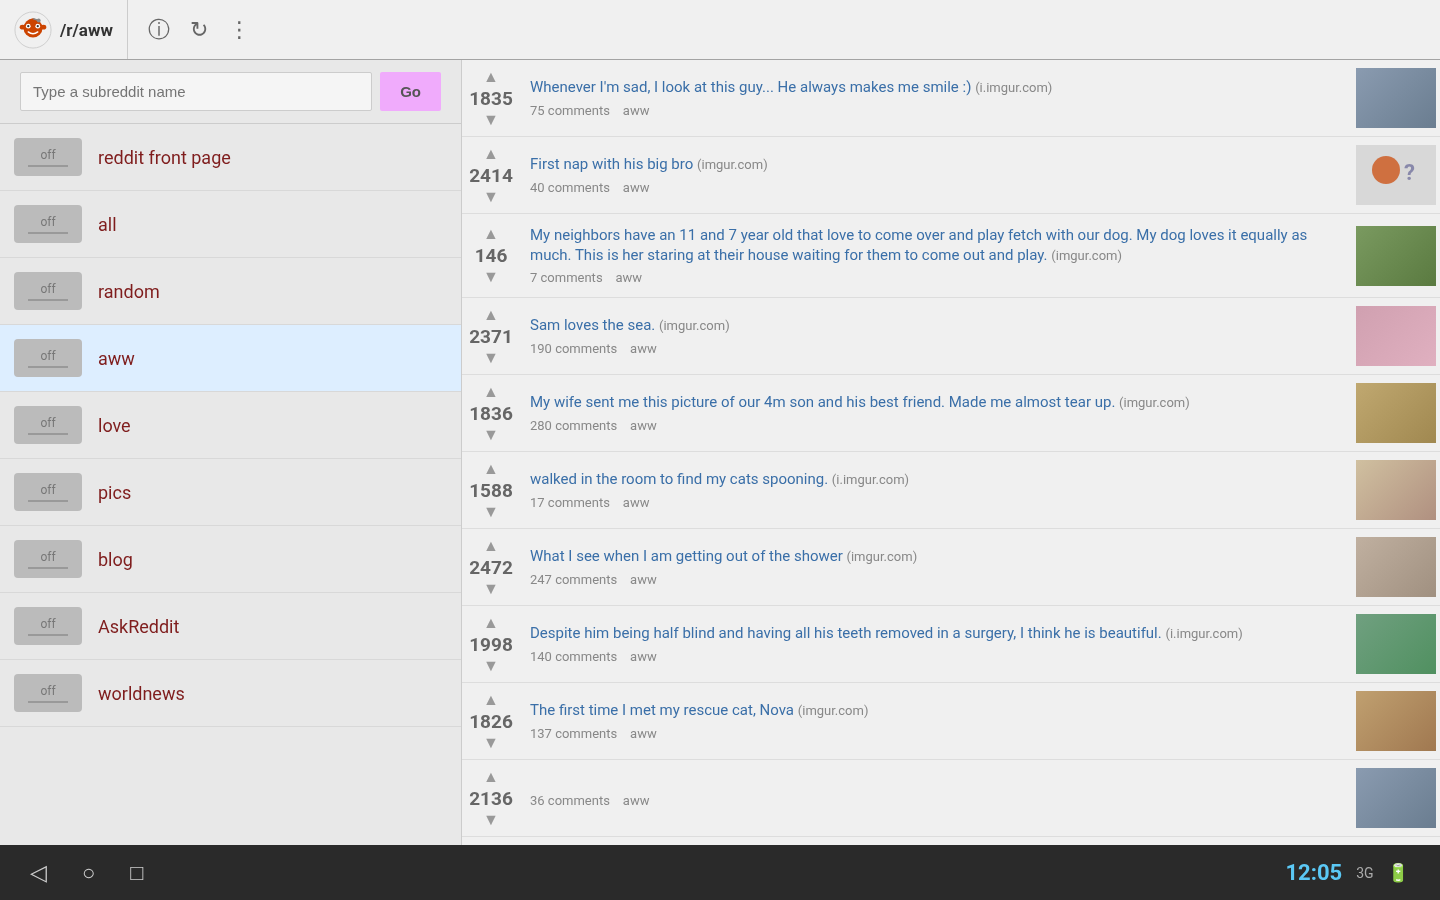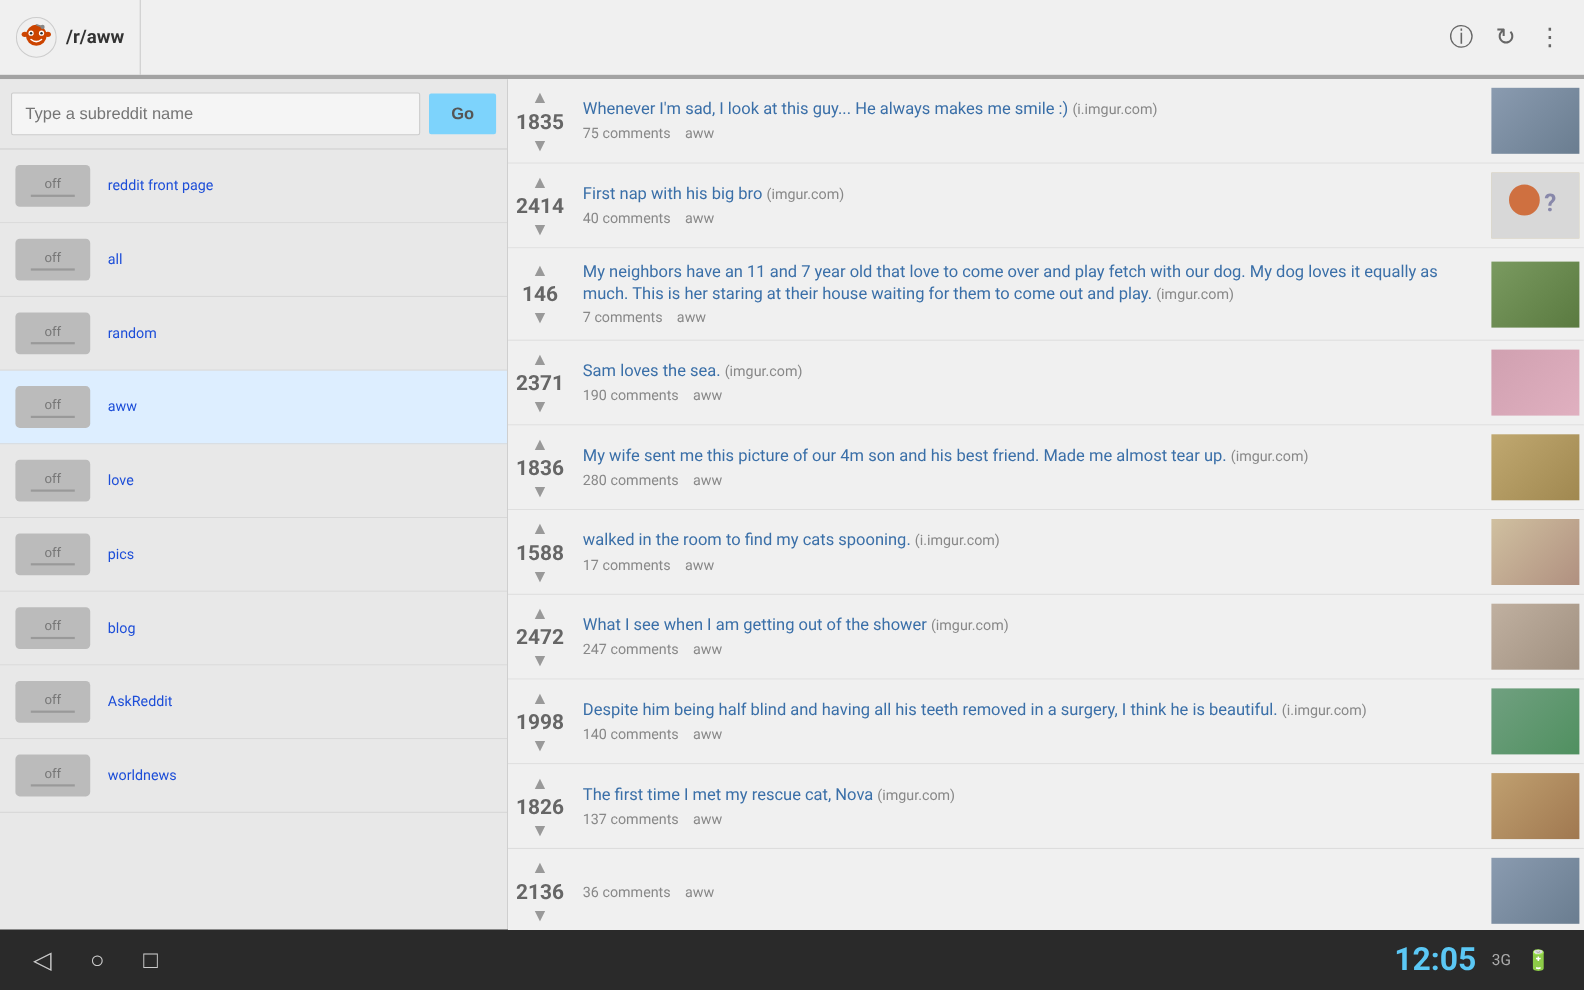--- a/index.html
+++ b/index.html
@@ -8,27 +8,26 @@
       height: 900px;
       overflow: hidden;
       font-family: 'Roboto', Arial, sans-serif;
       background: #e8e8e8;
       display: flex;
       flex-direction: column;
     }
 
     
     .top-bar {
-      height: 72px;
+      height: 60px;
       background: #f0f0f0;
-      border-bottom: 4px solid #a3a3a3;
+      border-bottom: 1px solid #a3a3a3;
       display: flex;
       align-items: stretch;
       flex-shrink: 0;
-      justify-content: space-between;
     }
     .top-bar-logo {
       display: flex;
       align-items: center;
       padding: 0 14px;
       gap: 8px;
       border-right: 1px solid #ccc;
     }
     .reddit-logo {
       width: 38px;
@@ -93,39 +92,38 @@
       width: 462px;
       background: #e8e8e8;
       border-right: 1px solid #ccc;
       display: flex;
       flex-direction: column;
       overflow: hidden;
       flex-shrink: 0;
     }
     .search-bar {
       display: flex;
-      align-items: center;
-      padding: 12px 10px;
+      padding: 12px 20px;
       gap: 8px;
       background: #e8e8e8;
       border-bottom: 1px solid #ccc;
     }
     .search-input {
       flex: 1;
       padding: 10px 12px;
       font-size: 15px;
       color: #999;
       background: #f5f5f5;
       border: 1px solid #ccc;
       border-radius: 2px;
       outline: none;
     }
     .go-button {
       padding: 10px 20px;
-      background: #7dd3fc;
+      background: #f0abfc;
       border: none;
       font-size: 15px;
       font-weight: bold;
       color: #555;
       cursor: pointer;
       border-radius: 2px;
     }
     .subreddit-list {
       flex: 1;
       overflow-y: auto;
@@ -157,22 +155,22 @@
       font-size: 12px;
       color: #777;
     }
     .toggle-line {
       width: 40px;
       height: 2px;
       background: #999;
       margin-top: 3px;
     }
     .subreddit-name {
-      font-size: 13px;
-      color: #1d4ed8;
+      font-size: 18px;
+      color: #7f1d1d;
     }
 
     
     .post-list {
       flex: 1;
       background: #f0f0f0;
       overflow-y: auto;
       display: flex;
       flex-direction: column;
     }
@@ -265,21 +263,21 @@
       font-size: 22px;
       color: #ccc;
       cursor: pointer;
     }
     .bottom-right {
       display: flex;
       align-items: center;
       gap: 14px;
     }
     .time-display {
-      font-size: 29px;
+      font-size: 22px;
       color: #5bc8f5;
       font-weight: bold;
     }
     .network-info {
       font-size: 14px;
       color: #aaa;
     }
     .battery-icon {
       font-size: 18px;
       color: #ccc;

